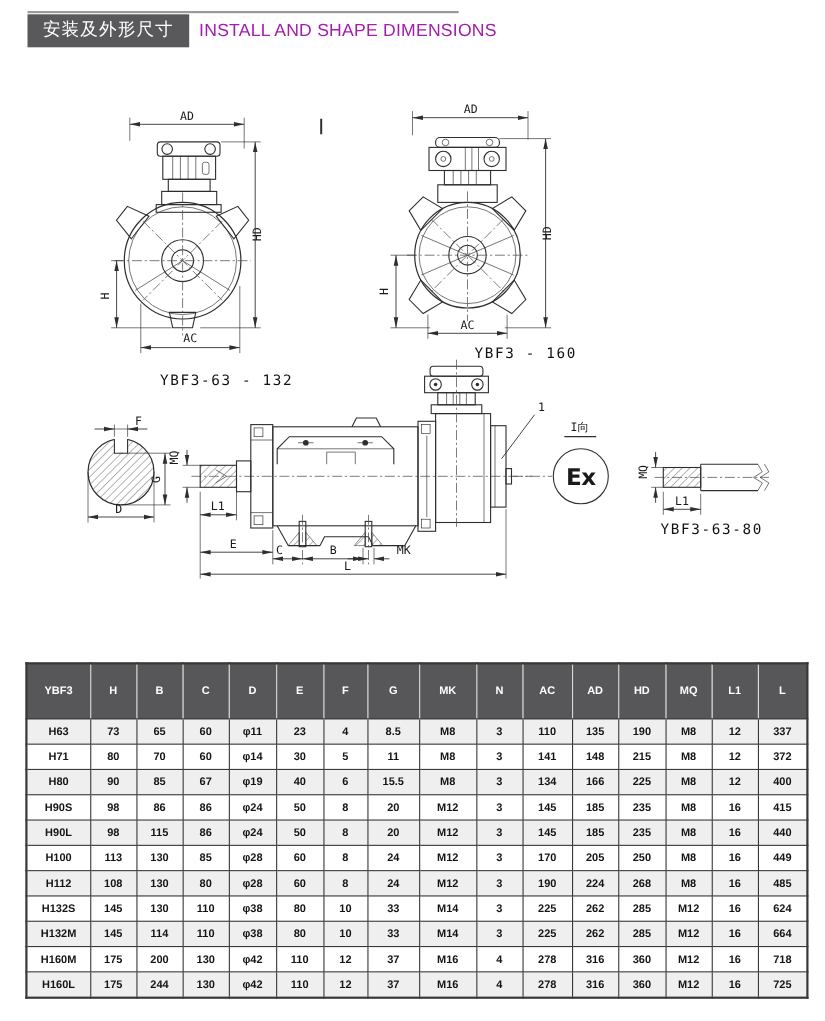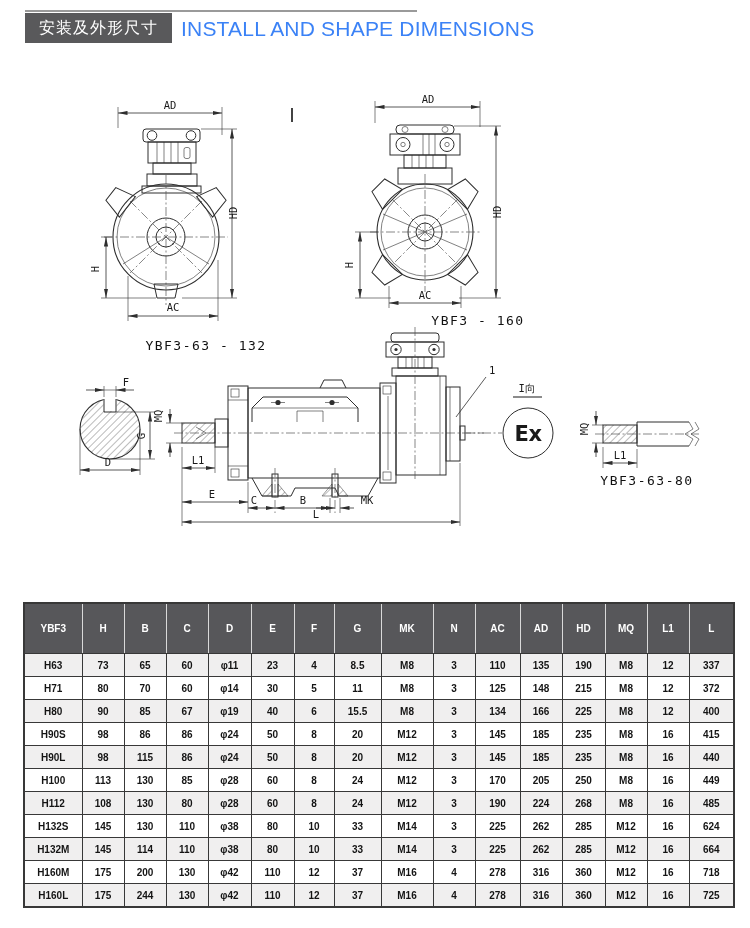--- a/index.html
+++ b/index.html
@@ -3,22 +3,22 @@
 <meta charset="utf-8">
 <style>
   html,body{margin:0;padding:0;background:#fff;}
   body{width:750px;height:928px;font-family:"Liberation Sans",sans-serif;overflow:hidden;}
   .page{position:relative;width:750px;height:928px;background:#fff;}
   
   .hdr{position:relative;height:55px;}
   .hdr-rule{position:absolute;left:25px;top:10px;width:392px;height:2px;background:var(--rule,#9a9a9a);}
   .hdr-box{position:absolute;left:25px;top:13px;width:147px;height:30px;background:var(--hdr-bg,#59595b);
     color:#fff;font-size:16px;line-height:30px;text-align:center;letter-spacing:1px;}
-  .hdr-en{position:absolute;left:181px;top:13px;height:30px;line-height:31px;color:#3b82f6;
-    font-size:21px;letter-spacing:0.2px;white-space:nowrap;}
+  .hdr-en{position:absolute;left:181px;top:13px;height:30px;line-height:31px;color:#a21caf;
+    font-size:16px;letter-spacing:0.2px;white-space:nowrap;}
   
   svg.draw{display:block;}
   .ln{fill:none;stroke:#2e2e2e;stroke-width:1;}
   .tn{fill:none;stroke:#2e2e2e;stroke-width:0.6;}
   .cl{fill:none;stroke:#555;stroke-width:0.7;stroke-dasharray:9 2.5 2 2.5;}
   .dm{fill:none;stroke:#2e2e2e;stroke-width:0.8;}
   .dl{font:10.5px "DejaVu Sans Mono",monospace;fill:#1a1a1a;}
   .cap{font:13px "DejaVu Sans Mono",monospace;fill:#111;letter-spacing:1.5px;}
   .exm{font:700 21px "DejaVu Sans",sans-serif;fill:#1a1a1a;letter-spacing:-0.5px;}
   
@@ -379,21 +379,21 @@
           <td>H71</td>
           <td>80</td>
           <td>70</td>
           <td>60</td>
           <td>φ14</td>
           <td>30</td>
           <td>5</td>
           <td>11</td>
           <td>M8</td>
           <td>3</td>
-          <td>125</td>
+          <td>141</td>
           <td>148</td>
           <td>215</td>
           <td>M8</td>
           <td>12</td>
           <td>372</td>
         </tr>
         <tr class="alt">
           <td>H80</td>
           <td>90</td>
           <td>85</td>

